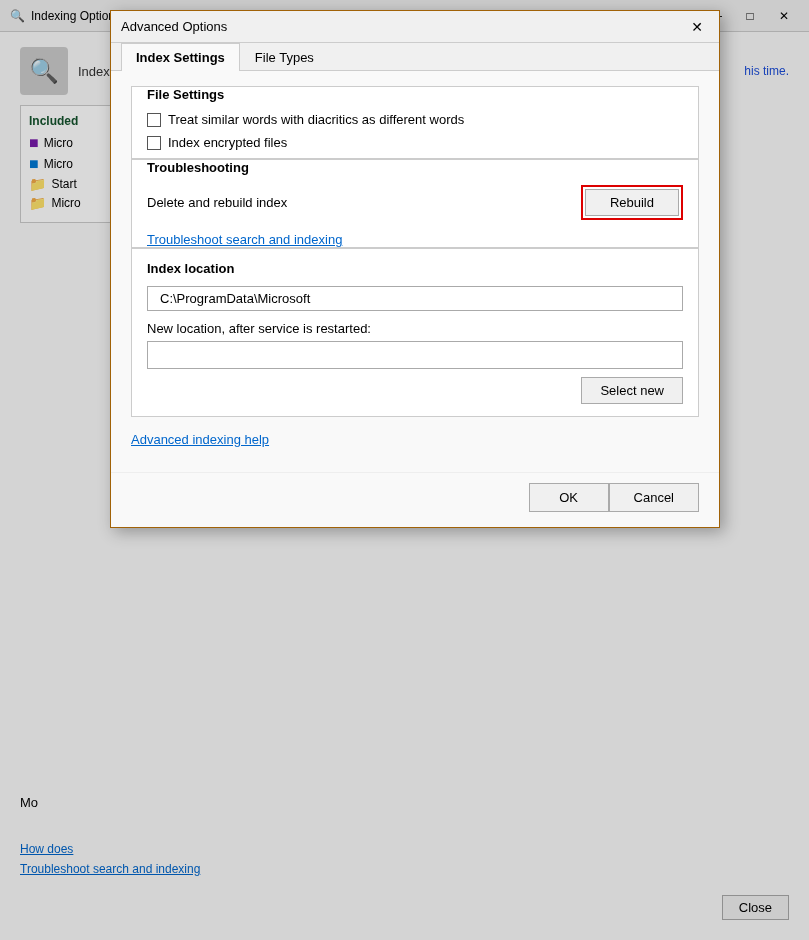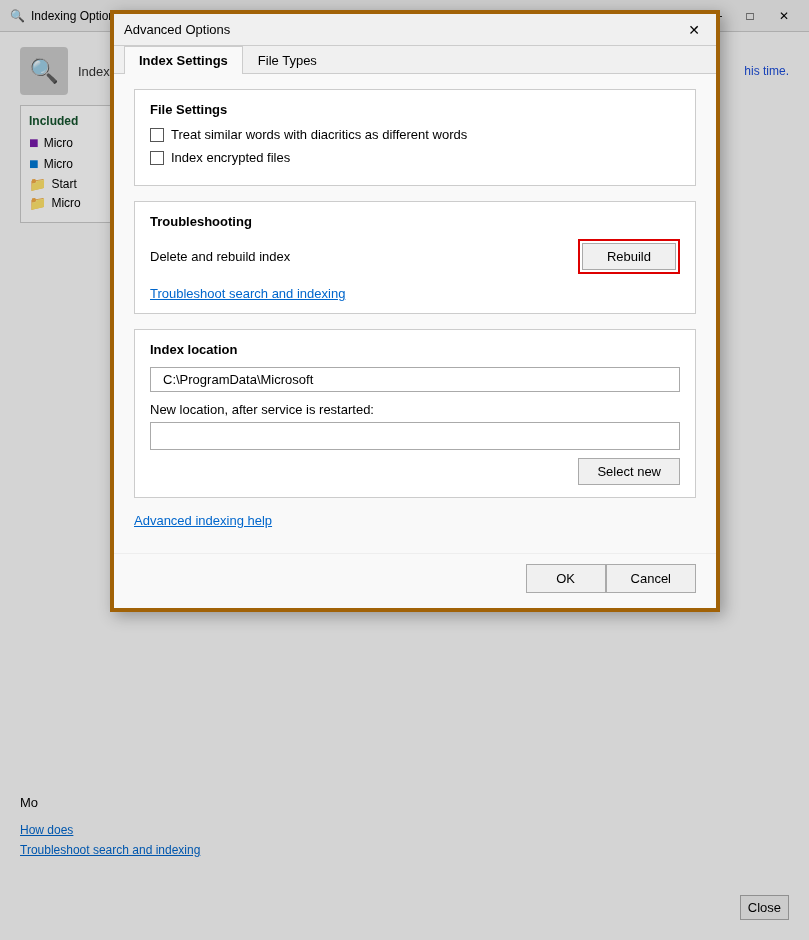--- a/index.html
+++ b/index.html
@@ -129,21 +129,21 @@
       background: rgba(0,0,0,0.15);
     }
 
     
     .dialog {
       position: absolute;
       top: 10px;
       left: 110px;
       width: 610px;
       background: #f9f9f9;
-      border: 4px solid #a16207;
+      border: 1px solid #a16207;
       box-shadow: 4px 4px 15px rgba(0,0,0,0.3);
     }
 
     .dialog-titlebar {
       background: #f0f0f0;
       border-bottom: 1px solid #ccc;
       display: flex;
       align-items: center;
       justify-content: space-between;
       padding: 6px 10px;
@@ -195,22 +195,21 @@
     }
 
     
     .dialog-body {
       padding: 15px 20px;
     }
 
     
     .section-box {
       border: 1px solid #ccc;
-      padding: 12px 15px;
-      margin-bottom: 15px;
+      padding: 0 15px;
       position: relative;
       background: white;
     }
 
     .section-label {
       font-size: 13px;
       font-weight: 600;
       margin-bottom: 10px;
       color: #000;
     }
@@ -337,21 +336,21 @@
       padding: 6px 24px;
       font-size: 13px;
       background: #f0f0f0;
       border: 1px solid #aaa;
       cursor: pointer;
       min-width: 80px;
     }
 
     
     .win-btn {
-      padding: 4px 7px;
+      padding: 4px 16px;
       font-size: 13px;
       background: #f0f0f0;
       border: 1px solid #aaa;
       cursor: pointer;
     }
   </style>
 </head>
 <body>
 
 <div class="bg-window">
@@ -394,21 +393,21 @@
         <span class="icon-folder-yellow">📁</span>
         <span>Micro</span>
       </div>
     </div>
   </div>
 
   <div style="position:absolute; bottom:130px; left:20px;">
     <span>Mo</span>
   </div>
 
-  <div style="position:absolute; bottom:83px; left:20px; display:flex; flex-direction:column; gap:6px;">
+  <div style="position:absolute; bottom:64px; left:20px; display:flex; flex-direction:column; gap:6px;">
     <a class="bg-link">How does</a>
     <a class="bg-link">Troubleshoot search and indexing</a>
   </div>
 
   <div style="position:absolute; bottom:20px; right:20px;">
     <button class="win-btn">Close</button>
   </div>
 </div>
 
 <div class="overlay"></div>

